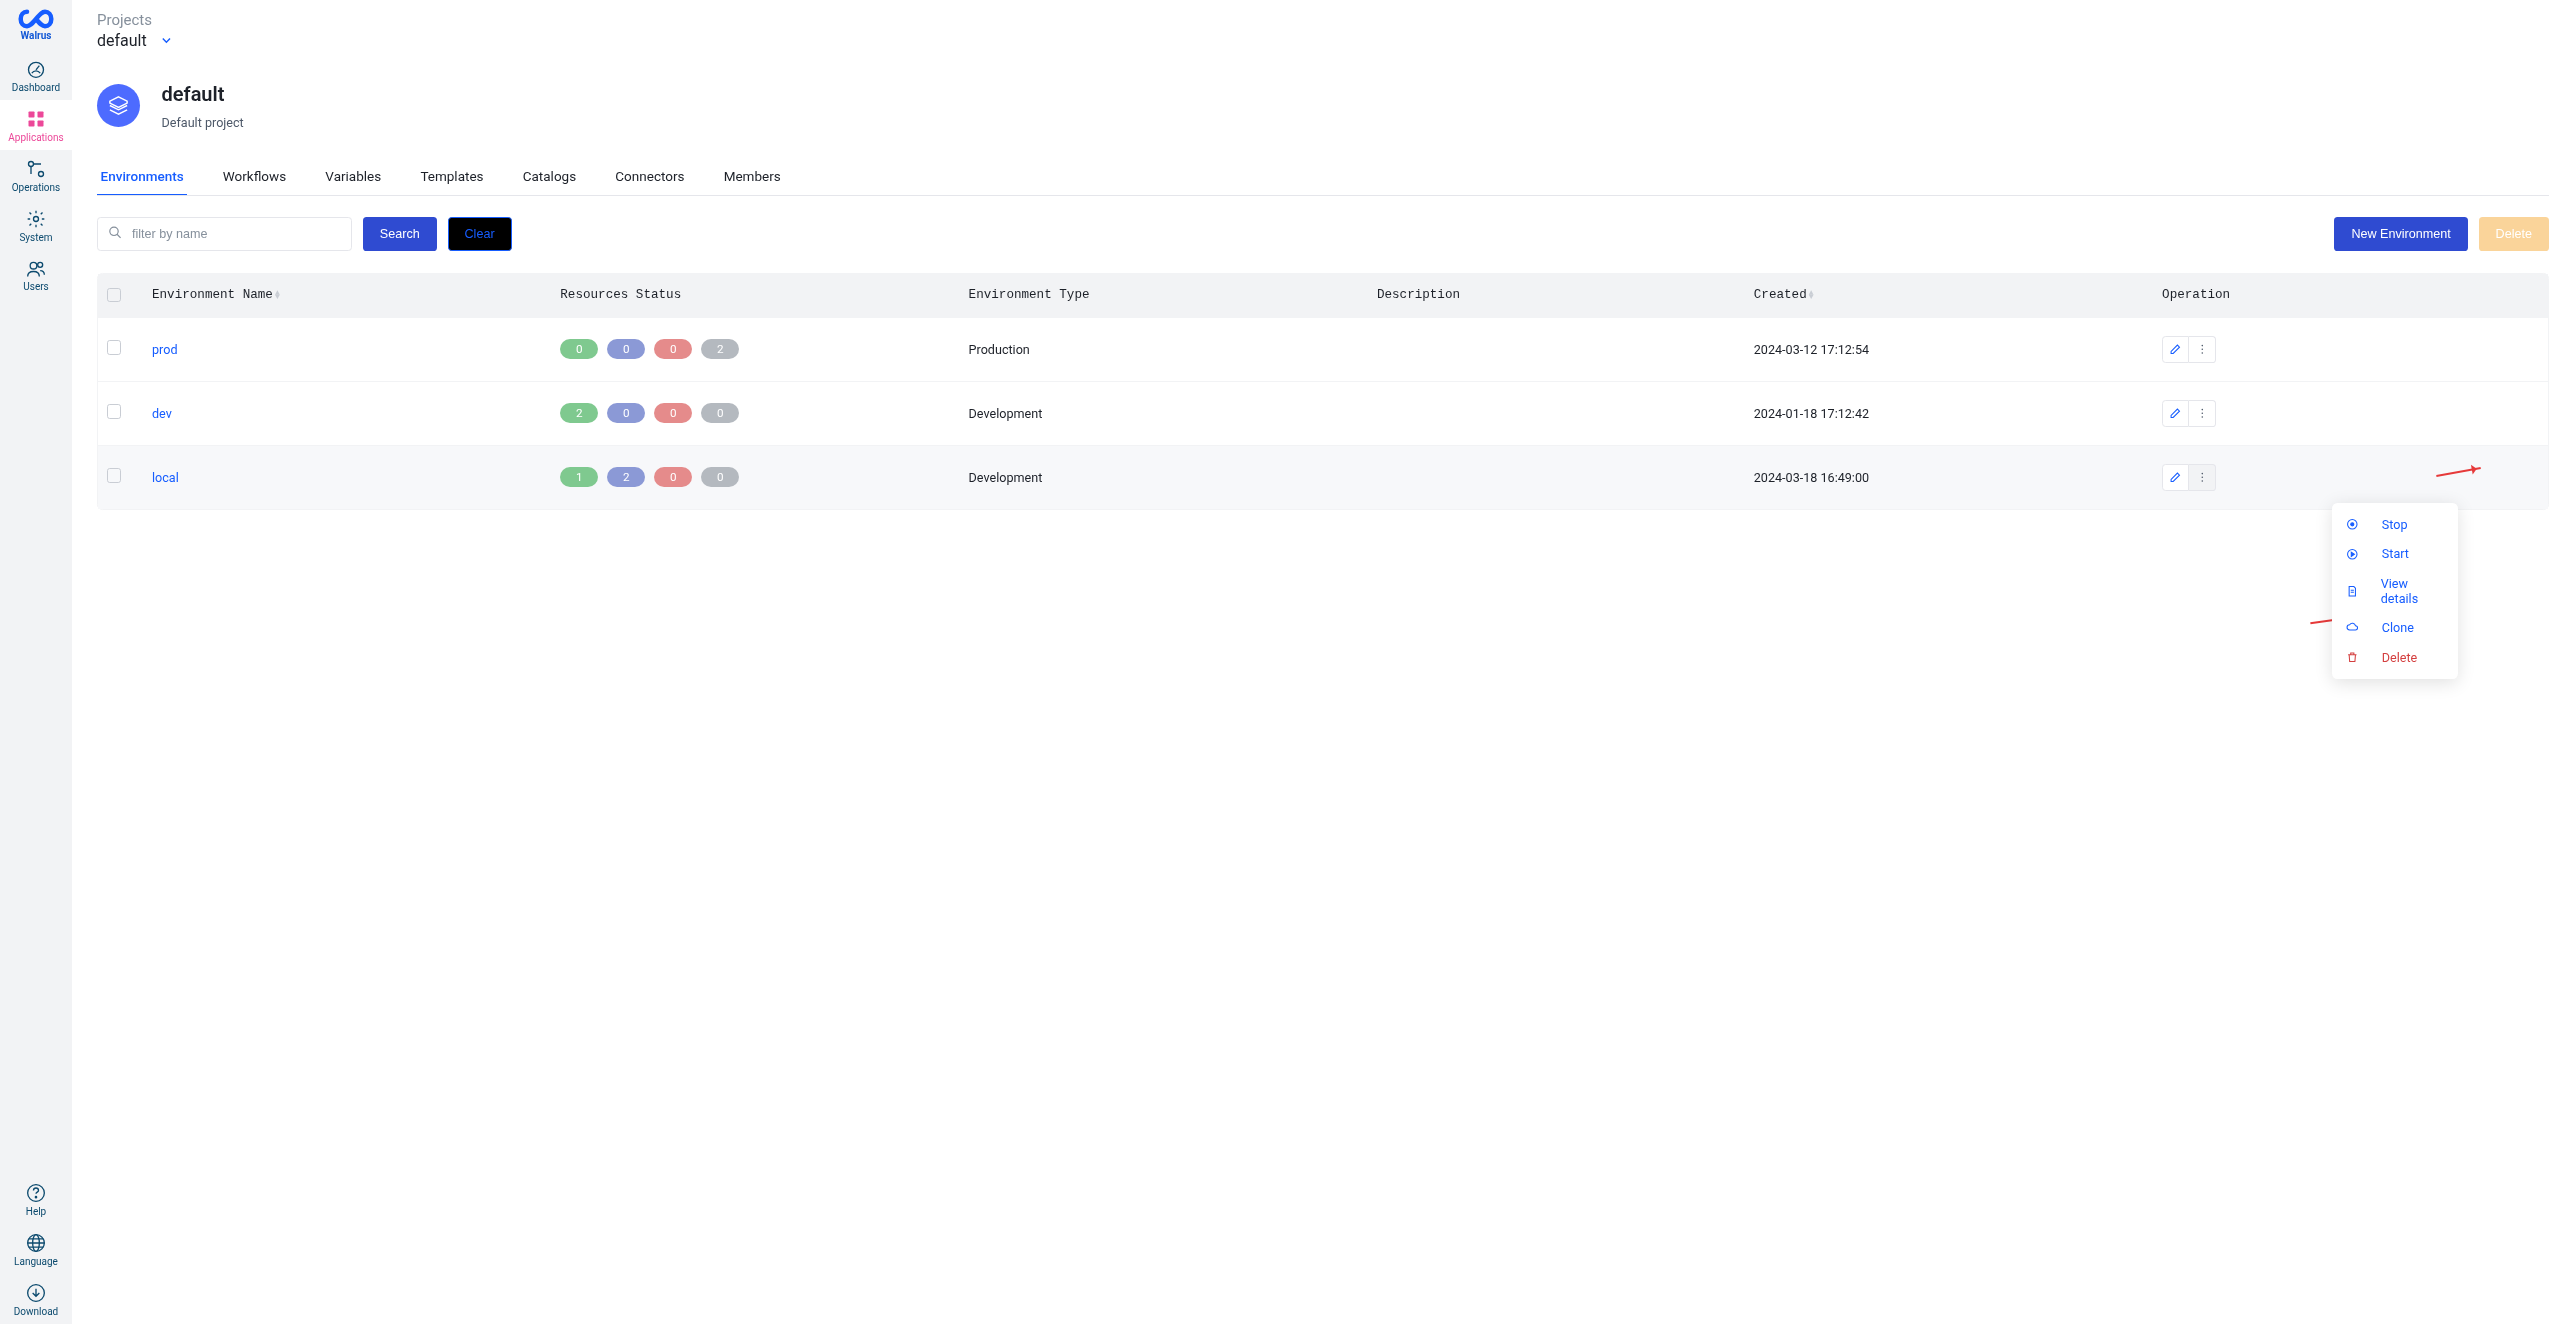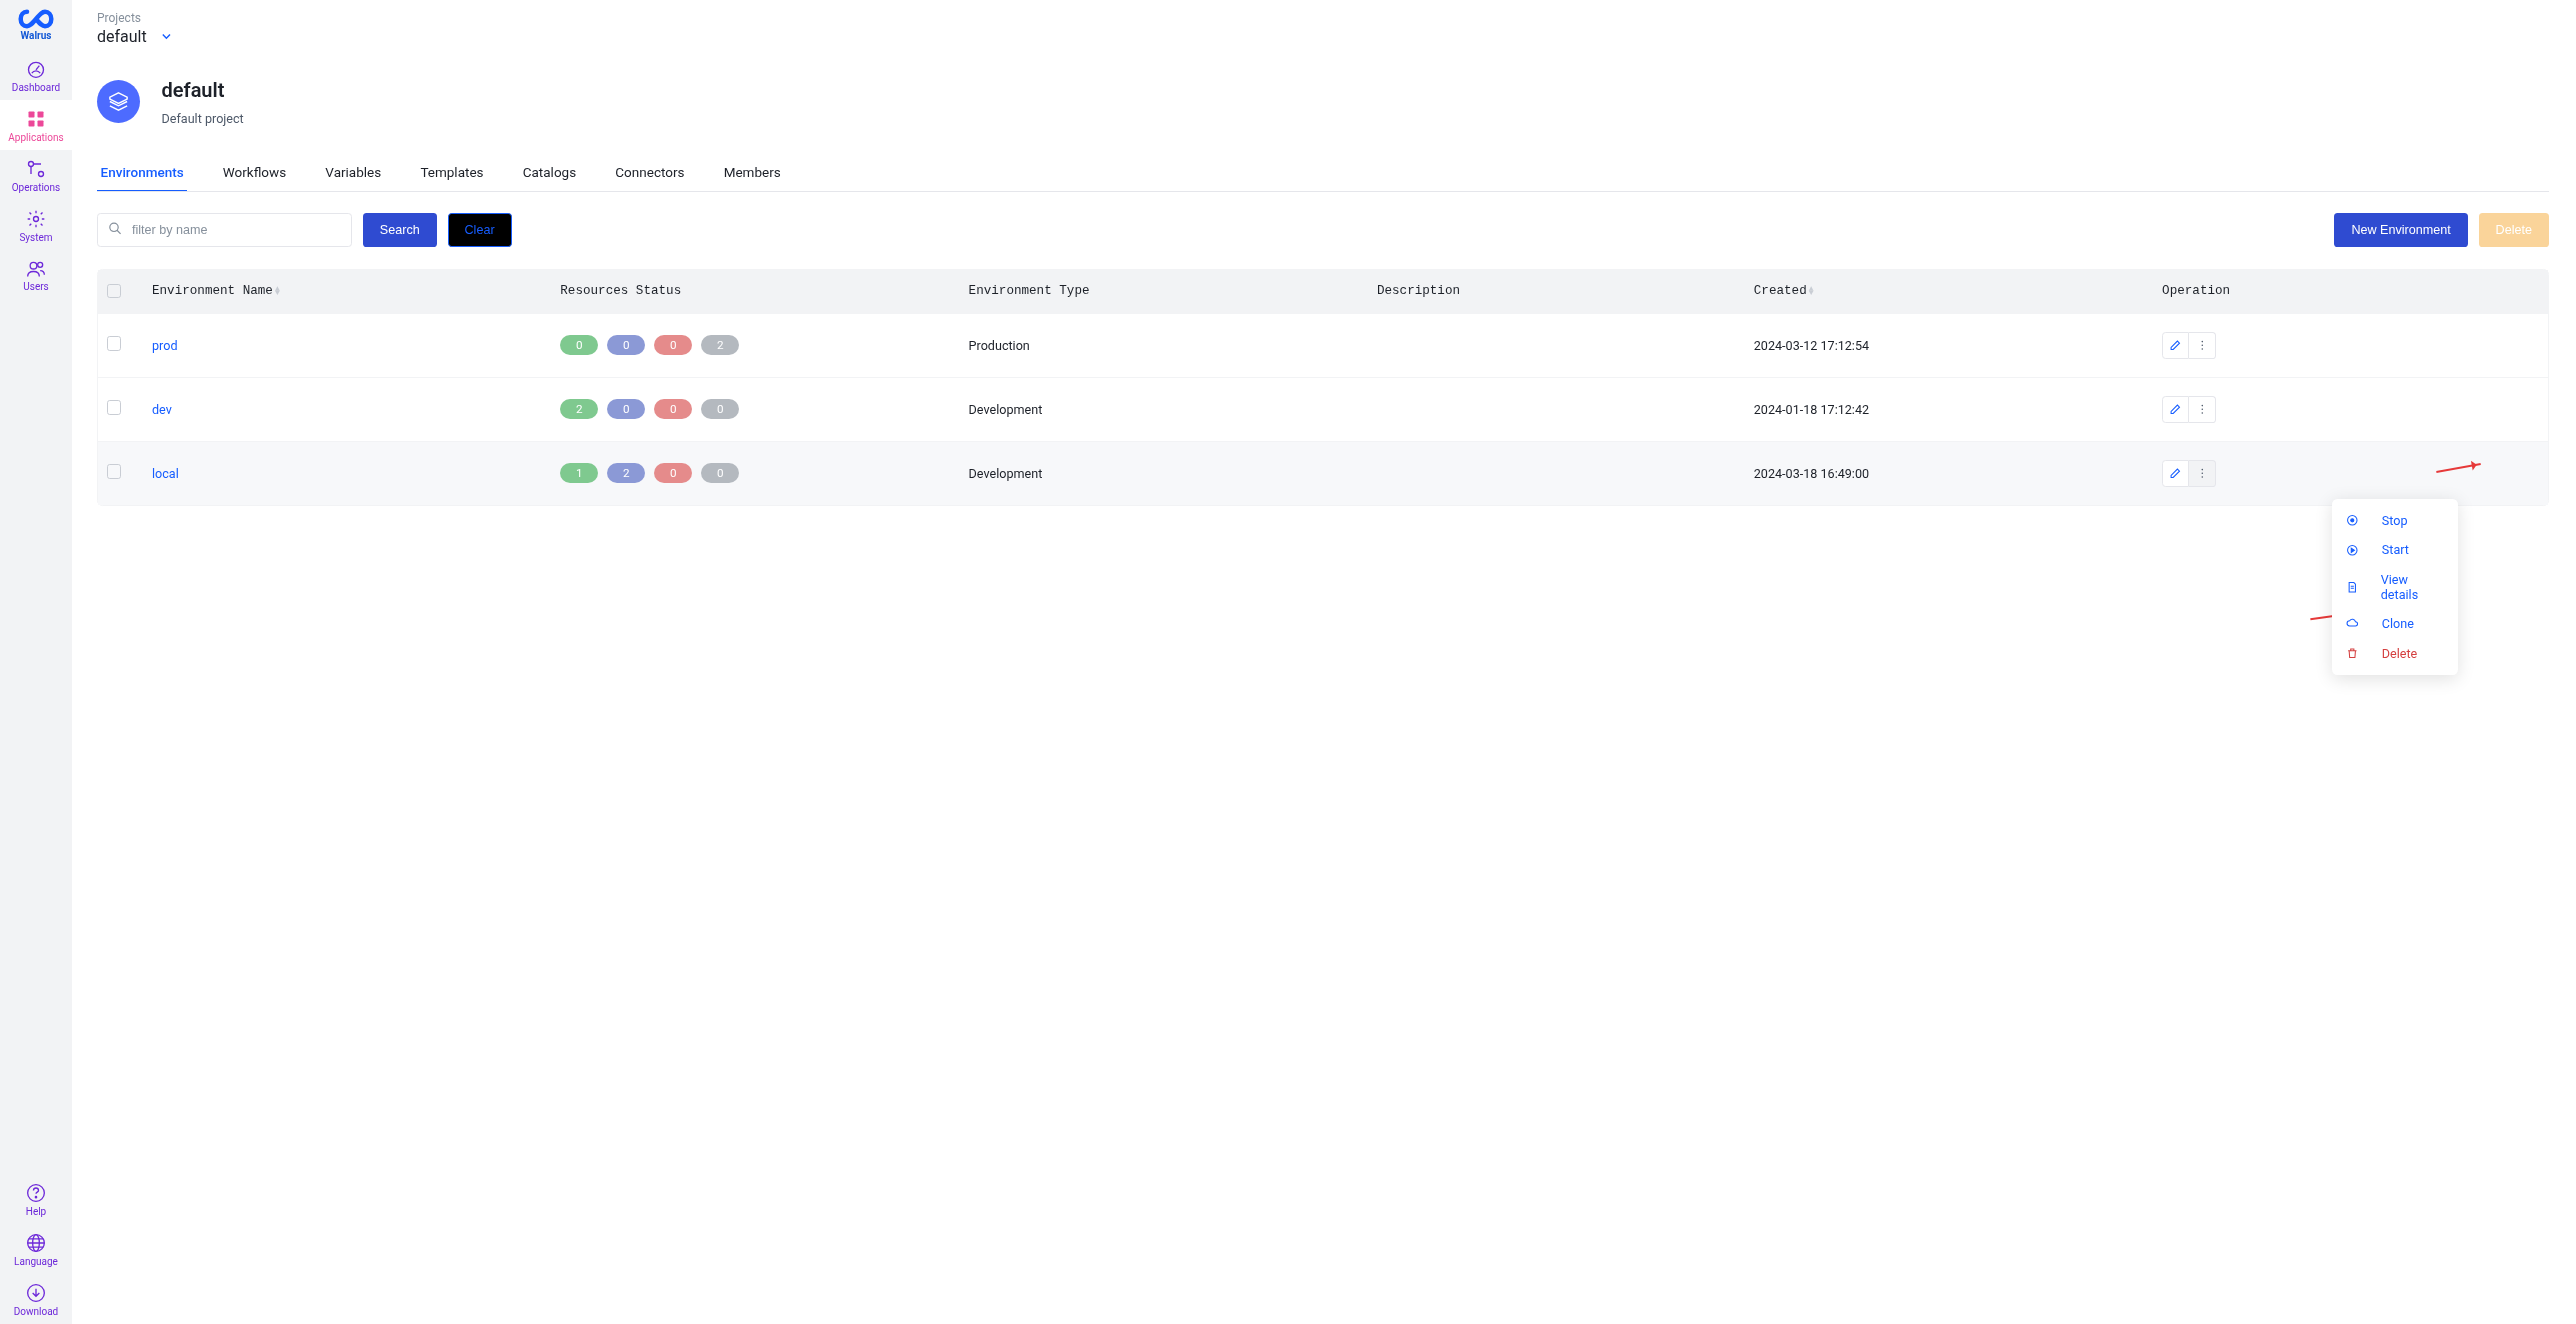--- a/index.html
+++ b/index.html
@@ -37,21 +37,21 @@
     .nav-top {
       width: 100%;
     }
     .nav-item {
       display: flex;
       flex-direction: column;
       align-items: center;
       padding: 9px 0 7.2px;
       width: 100%;
       cursor: pointer;
-      color: #6d28d9;
+      color: #0c4a6e;
     }
     .nav-item.active {
       background: #fff;
       color: #ec4899;
     }
     .nav-item .nav-icon {
       width: 20px;
       height: 20px;
       display: flex;
       align-items: center;
@@ -64,21 +64,21 @@
     .nav-spacer { flex: 1; }
     
     
     .main {
       flex: 1;
       padding: 10.8px 27px 18px 25px;
       overflow: auto;
     }
     .breadcrumb {
       color: #86909c;
-      font-size: 12px;
+      font-size: 15px;
     }
     .project-select {
       display: inline-flex;
       align-items: center;
       gap: 14.4px;
       margin-top: 1.8px;
       font-size: 16px;
       cursor: pointer;
     }
     .project-select .chev {

